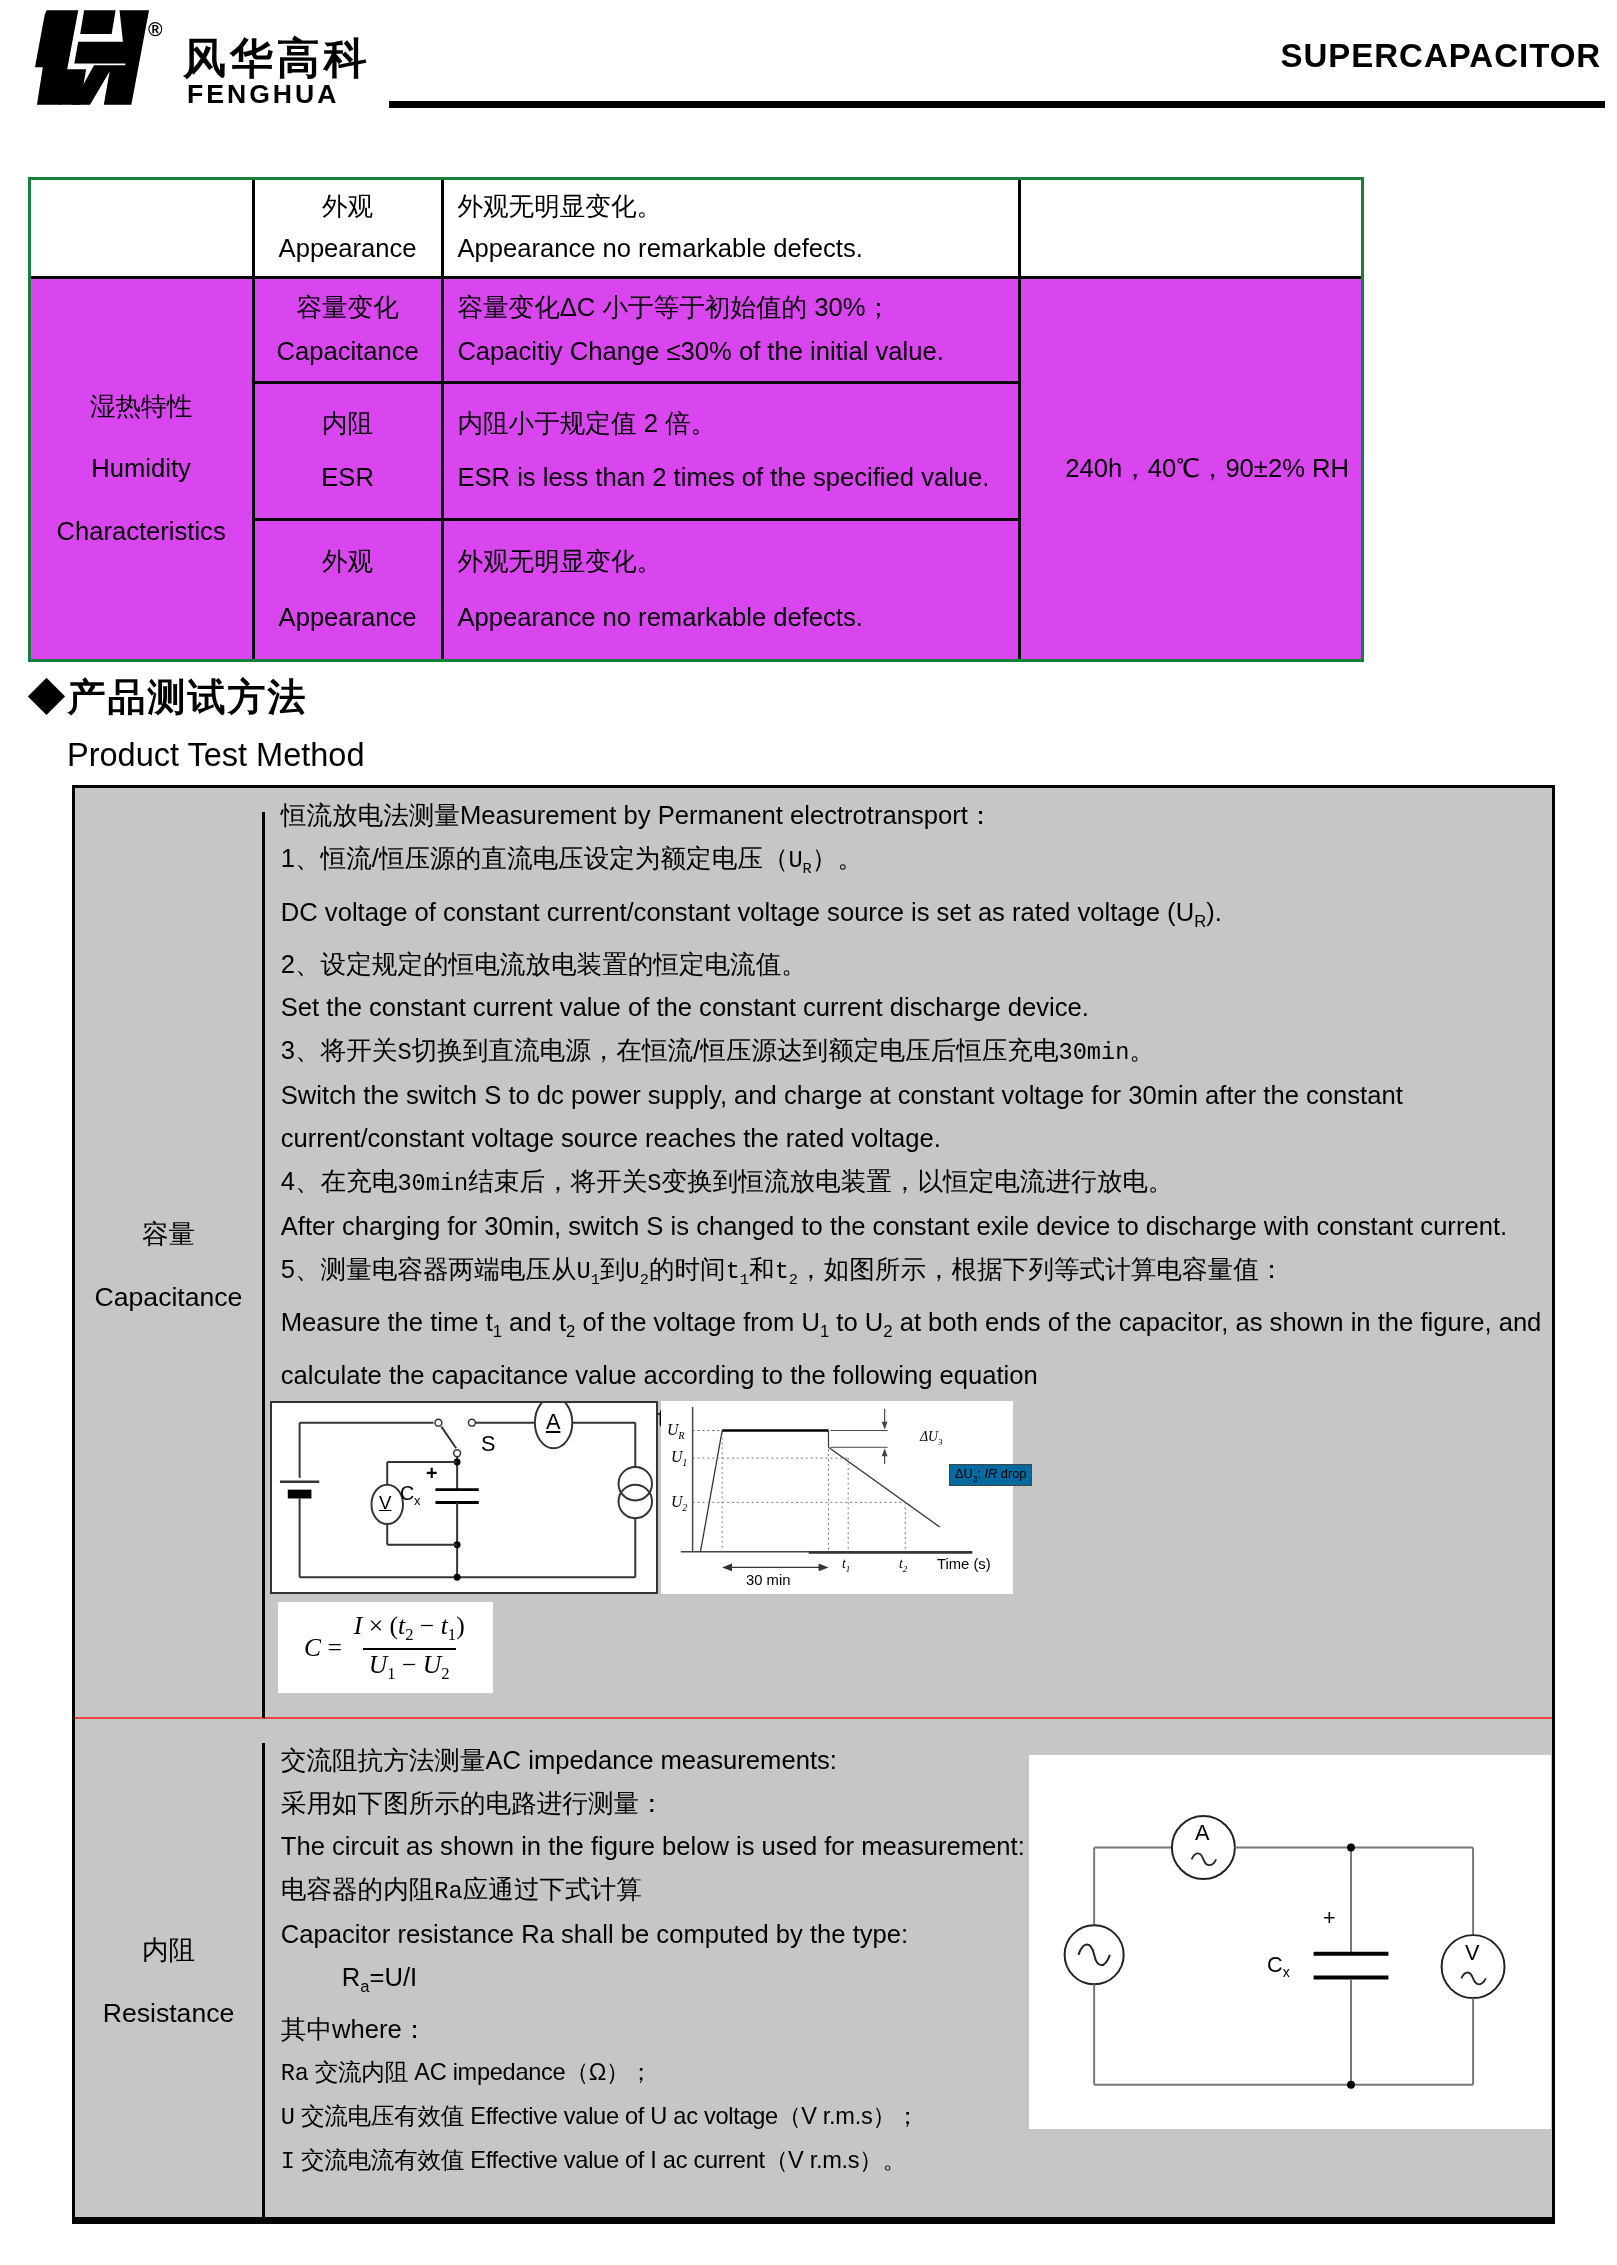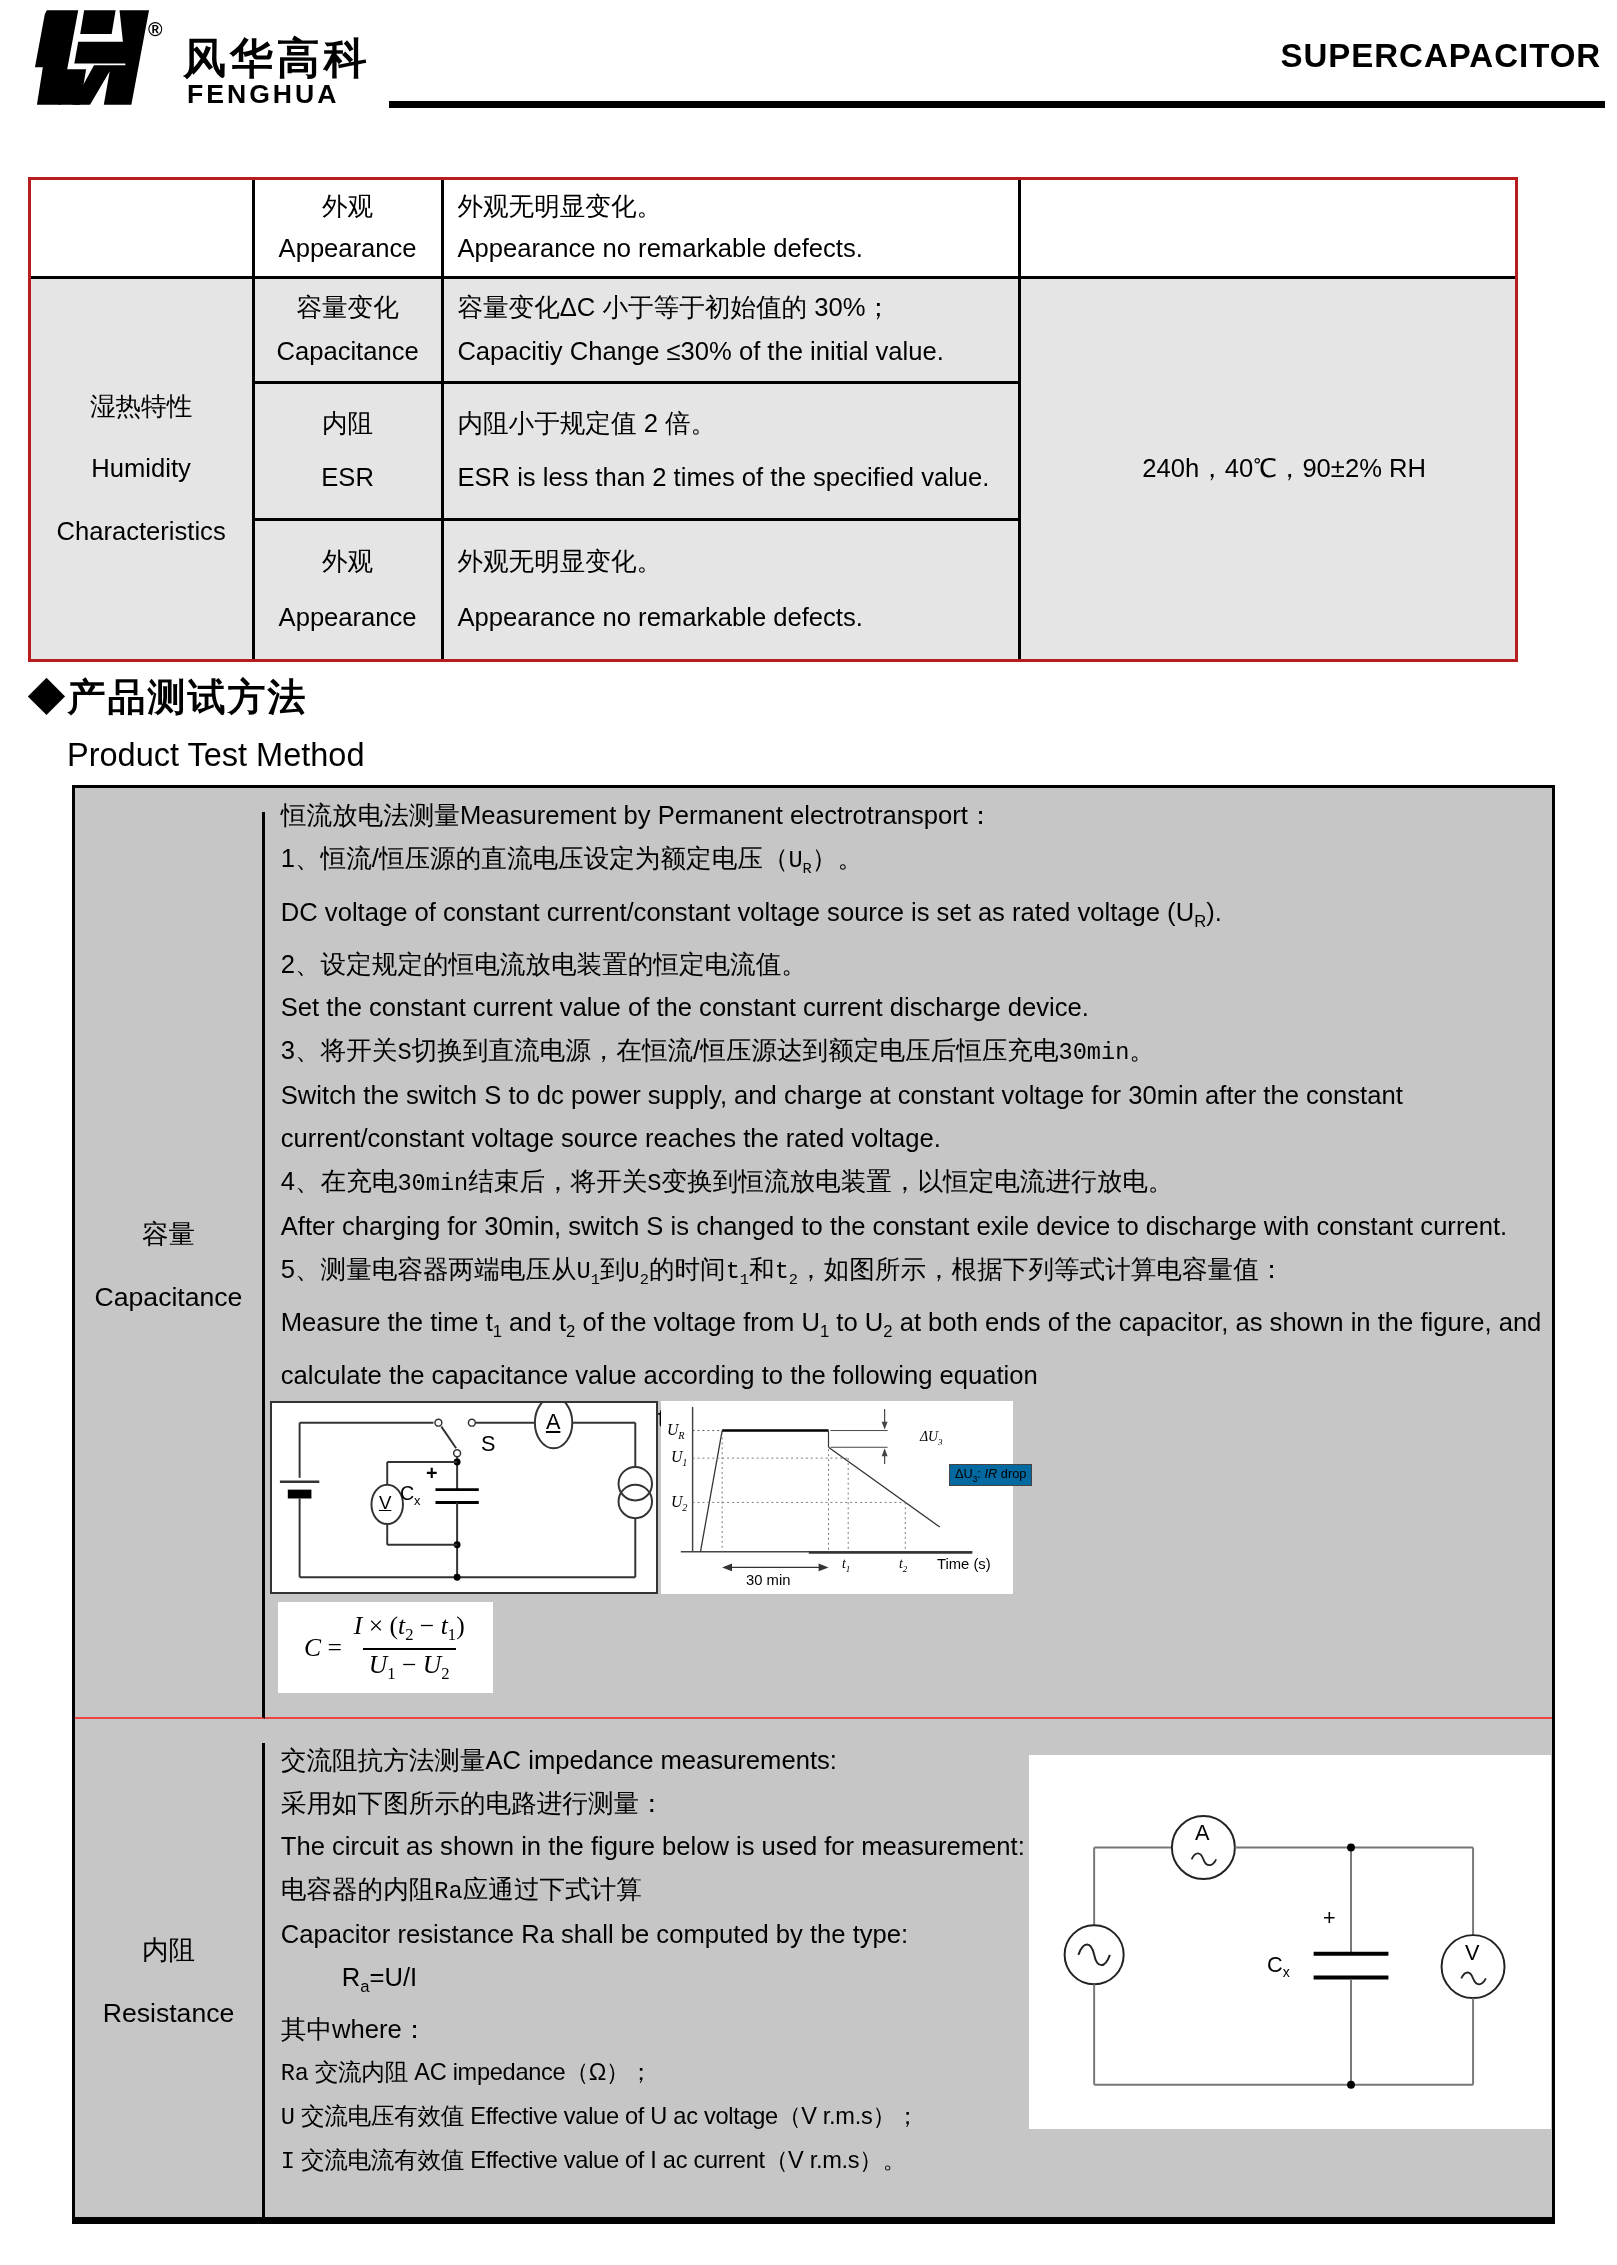--- a/index.html
+++ b/index.html
@@ -6,27 +6,27 @@
   .page{position:relative;width:1617px;height:2266px;background:#fff;overflow:hidden;
         font-family:"Liberation Sans",sans-serif;color:#000;}
   
   .logo-mark{position:absolute;left:33px;top:7.9px;}
   .reg{position:absolute;left:148px;top:17.7px;font-size:19.7px;font-weight:bold;}
   .brand-cn{position:absolute;left:183px;top:29.6px;font-size:43px;font-weight:bold;letter-spacing:3.9px;}
   .brand-en{position:absolute;left:187px;top:79px;font-size:26.6px;font-weight:bold;letter-spacing:3px;}
   .product-title{position:absolute;right:15.8px;top:37px;font-size:33px;font-weight:bold;letter-spacing:1px;}
   .header-rule{position:absolute;left:389px;top:101px;width:1216px;height:6.9px;background:#000;}
   
-  .spec-table{position:absolute;left:27.6px;top:177px;width:1490px;height:485px;box-sizing:border-box;
-              border:3px solid #b91c1c;display:grid;
+  .spec-table{position:absolute;left:27.6px;top:177px;width:1336px;height:485px;box-sizing:border-box;
+              border:3px solid #15803d;display:grid;
               grid-template-columns:224px 189px 577px 1fr;
               grid-template-rows:99px 105px 137px 1fr;}
   .cell{box-sizing:border-box;display:flex;flex-direction:column;justify-content:space-evenly;
         align-items:center;font-size:25.6px;line-height:29.6px;white-space:nowrap;}
-  .cell.gray{background:#e5e5e5;}
+  .cell.gray{background:#d946ef;}
   .cell.br{border-right:3px solid #000;}
   .cell.bb{border-bottom:3px solid #000;}
   .cell.left{align-items:flex-start;padding-left:13.8px;}
   .rowspan3{grid-row:2 / span 3;}
   
   .sec-title-cn{position:absolute;left:27.6px;top:672px;font-size:38px;font-weight:bold;letter-spacing:2px;}
   .sec-title-en{position:absolute;left:67px;top:737px;font-size:32.5px;}
   
   .test-table{position:absolute;left:72px;top:785px;width:1483px;height:1439px;box-sizing:border-box;
               border:3px solid #000;border-bottom:7.9px solid #000;background:#c6c6c6;display:grid;

